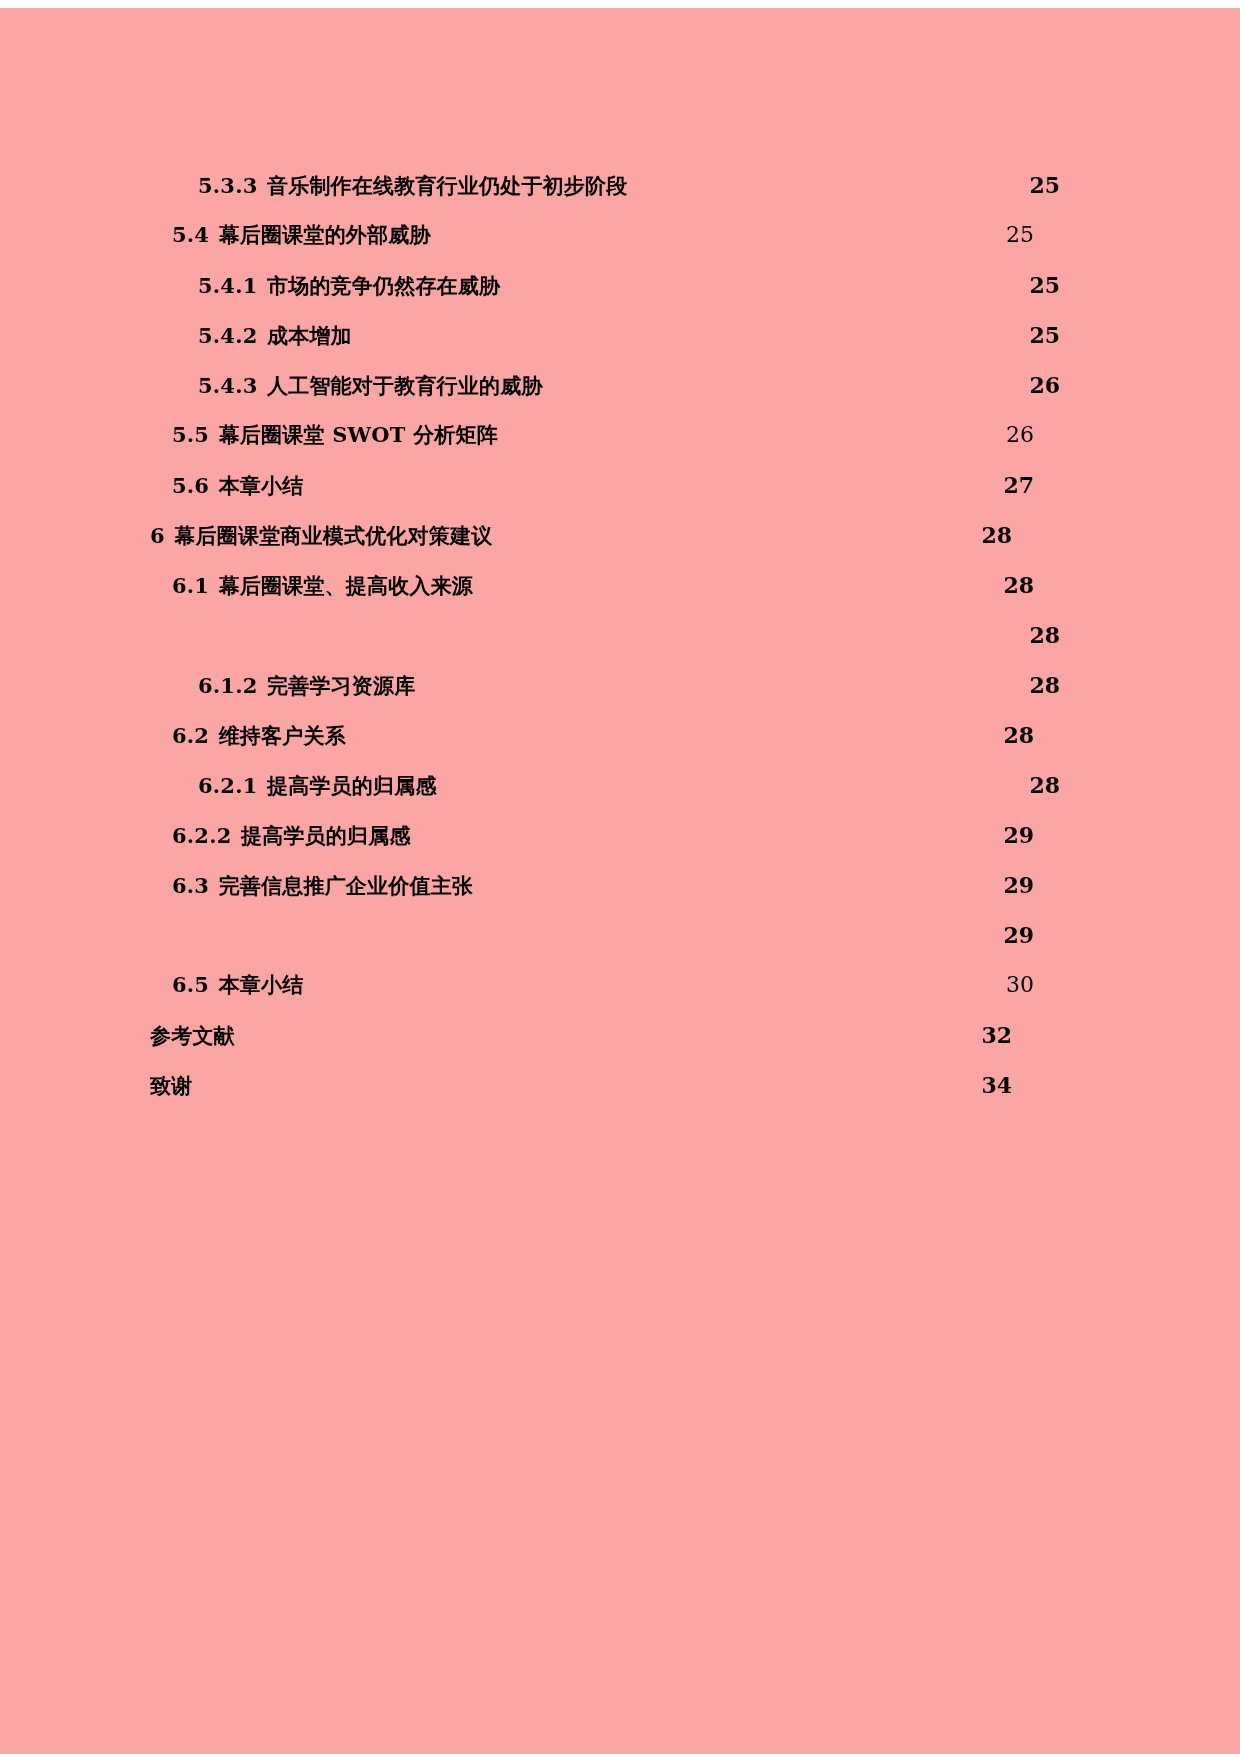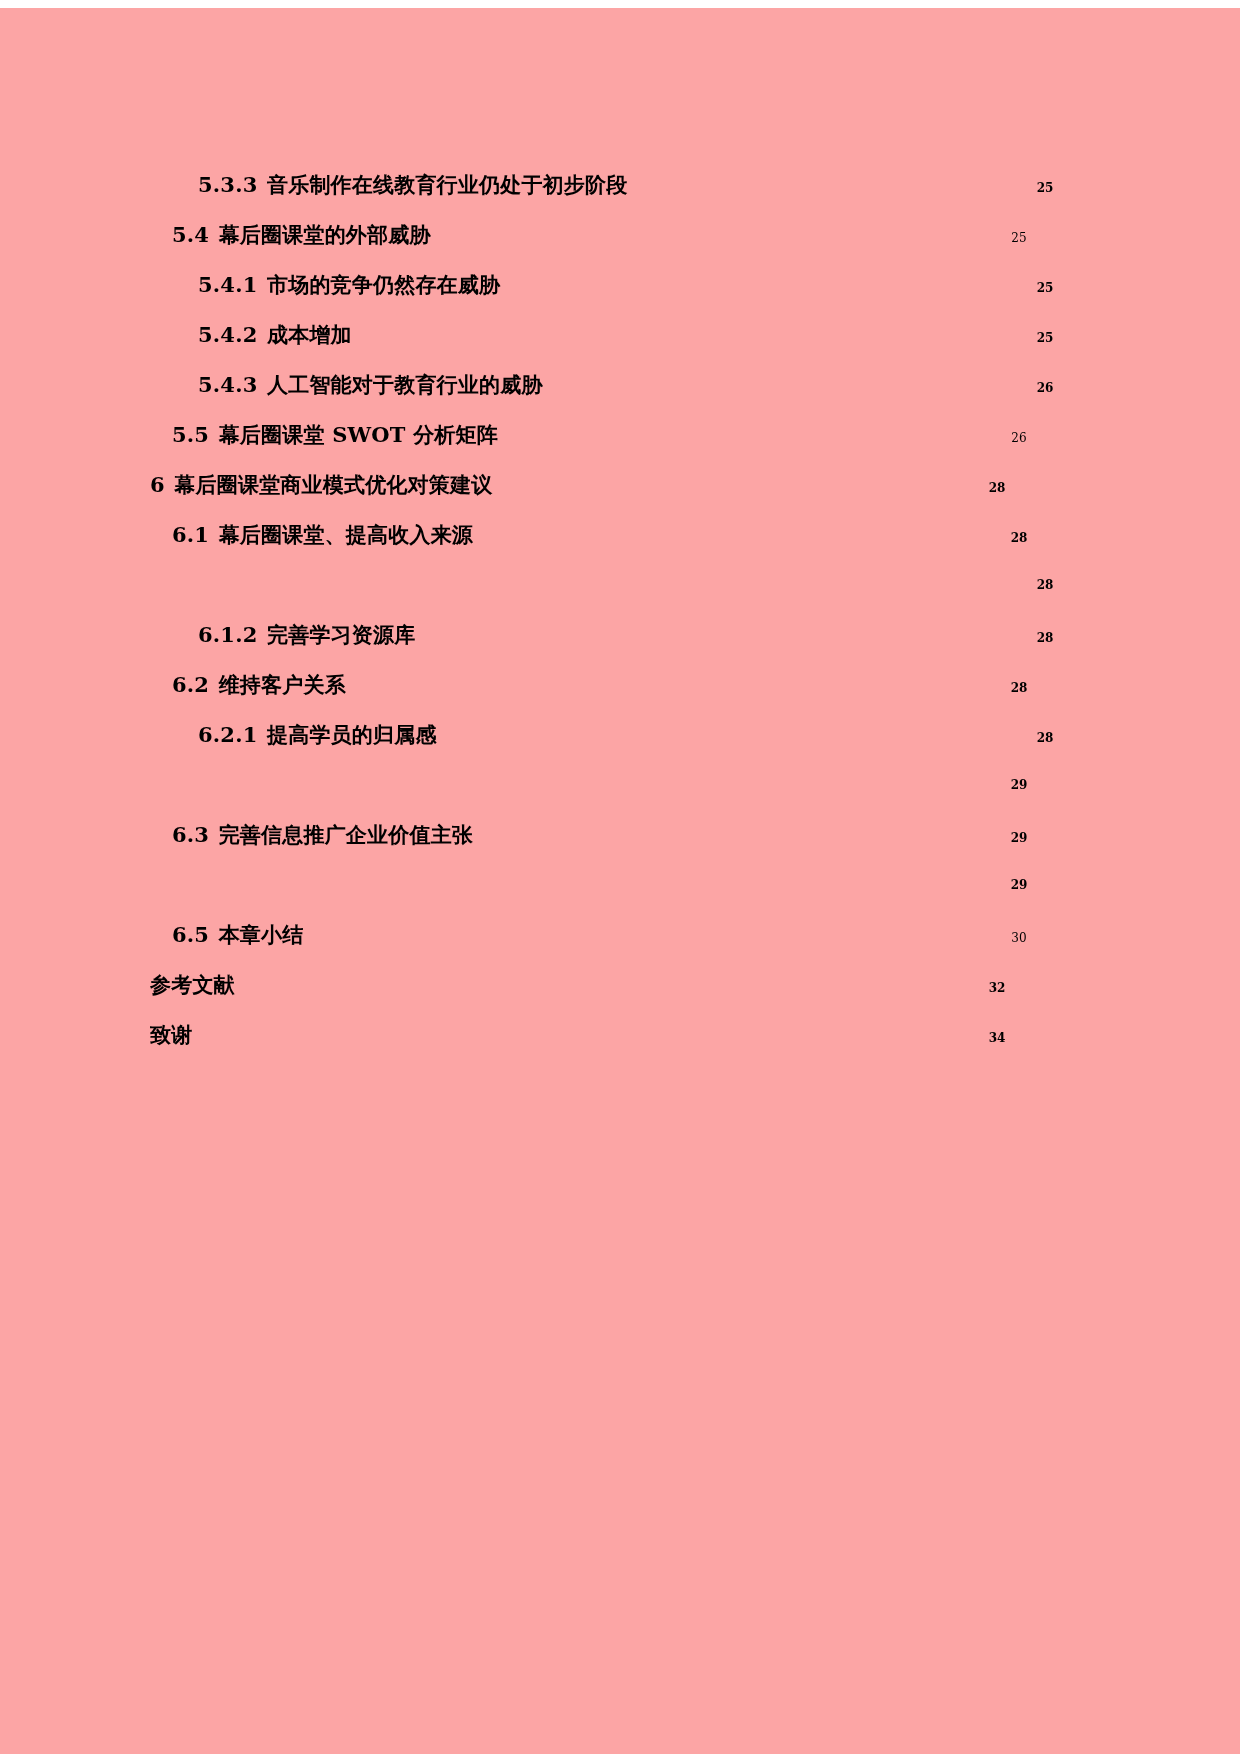--- a/index.html
+++ b/index.html
@@ -63,23 +63,23 @@
     left: 0;
     bottom: 0.18em;
     font-size: 20px;
     letter-spacing: 2.2px;
     color: #000;
     white-space: nowrap;
   }
 
   .toc-page {
     flex: 0 0 auto;
-    text-align: center;
+    text-align: right;
     min-width: 30px;
-    font-size: 12px;
+    font-size: 22px;
     font-family: "DejaVu Serif", "Liberation Serif", serif;
   }
 
   
   .w-bold .toc-title { font-weight: bold; }
   .w-bold .toc-page  { font-weight: bold; }
   .w-reg  .toc-title { font-weight: bold; }
   .w-reg  .toc-page  { font-weight: normal; }
 
   
@@ -119,20 +119,25 @@
       <div class="toc-row lvl-3 w-bold">
         <span class="toc-title"><span class="num">5.4.3</span> <span>人工智能对于教育行业的威胁</span></span>
         <span class="toc-leader"></span>
         <span class="toc-page">26</span>
       </div>
       <div class="toc-row lvl-2 w-reg">
         <span class="toc-title"><span class="num">5.5</span> <span>幕后圈课堂 SWOT 分析矩阵</span></span>
         <span class="toc-leader"></span>
         <span class="toc-page">26</span>
       </div>
+      <div class="toc-row lvl-2 w-bold">
+        <span class="toc-title"><span class="num">5.6</span> <span>本章小结</span></span>
+        <span class="toc-leader"></span>
+        <span class="toc-page">27</span>
+      </div>
       <div class="toc-row lvl-1 w-bold">
         <span class="toc-title"><span class="num">6</span> <span>幕后圈课堂商业模式优化对策建议</span></span>
         <span class="toc-leader"></span>
         <span class="toc-page">28</span>
       </div>
       <div class="toc-row lvl-2 w-bold">
         <span class="toc-title"><span class="num">6.1</span> <span>幕后圈课堂、提高收入来源</span></span>
         <span class="toc-leader"></span>
         <span class="toc-page">28</span>
       </div>
@@ -149,20 +154,21 @@
         <span class="toc-title"><span class="num">6.2</span> <span>维持客户关系</span></span>
         <span class="toc-leader"></span>
         <span class="toc-page">28</span>
       </div>
       <div class="toc-row lvl-3 w-bold">
         <span class="toc-title"><span class="num">6.2.1</span> <span>提高学员的归属感</span></span>
         <span class="toc-leader"></span>
         <span class="toc-page">28</span>
       </div>
       <div class="toc-row lvl-2 w-bold">
+        <span class="toc-title"><span class="num">6.2.2</span> <span>提高学员的归属感</span></span>
         <span class="toc-leader"></span>
         <span class="toc-page">29</span>
       </div>
       <div class="toc-row lvl-2 w-bold">
         <span class="toc-title"><span class="num">6.3</span> <span>完善信息推广企业价值主张</span></span>
         <span class="toc-leader"></span>
         <span class="toc-page">29</span>
       </div>
       <div class="toc-row lvl-2 w-bold">
         <span class="toc-leader"></span>

